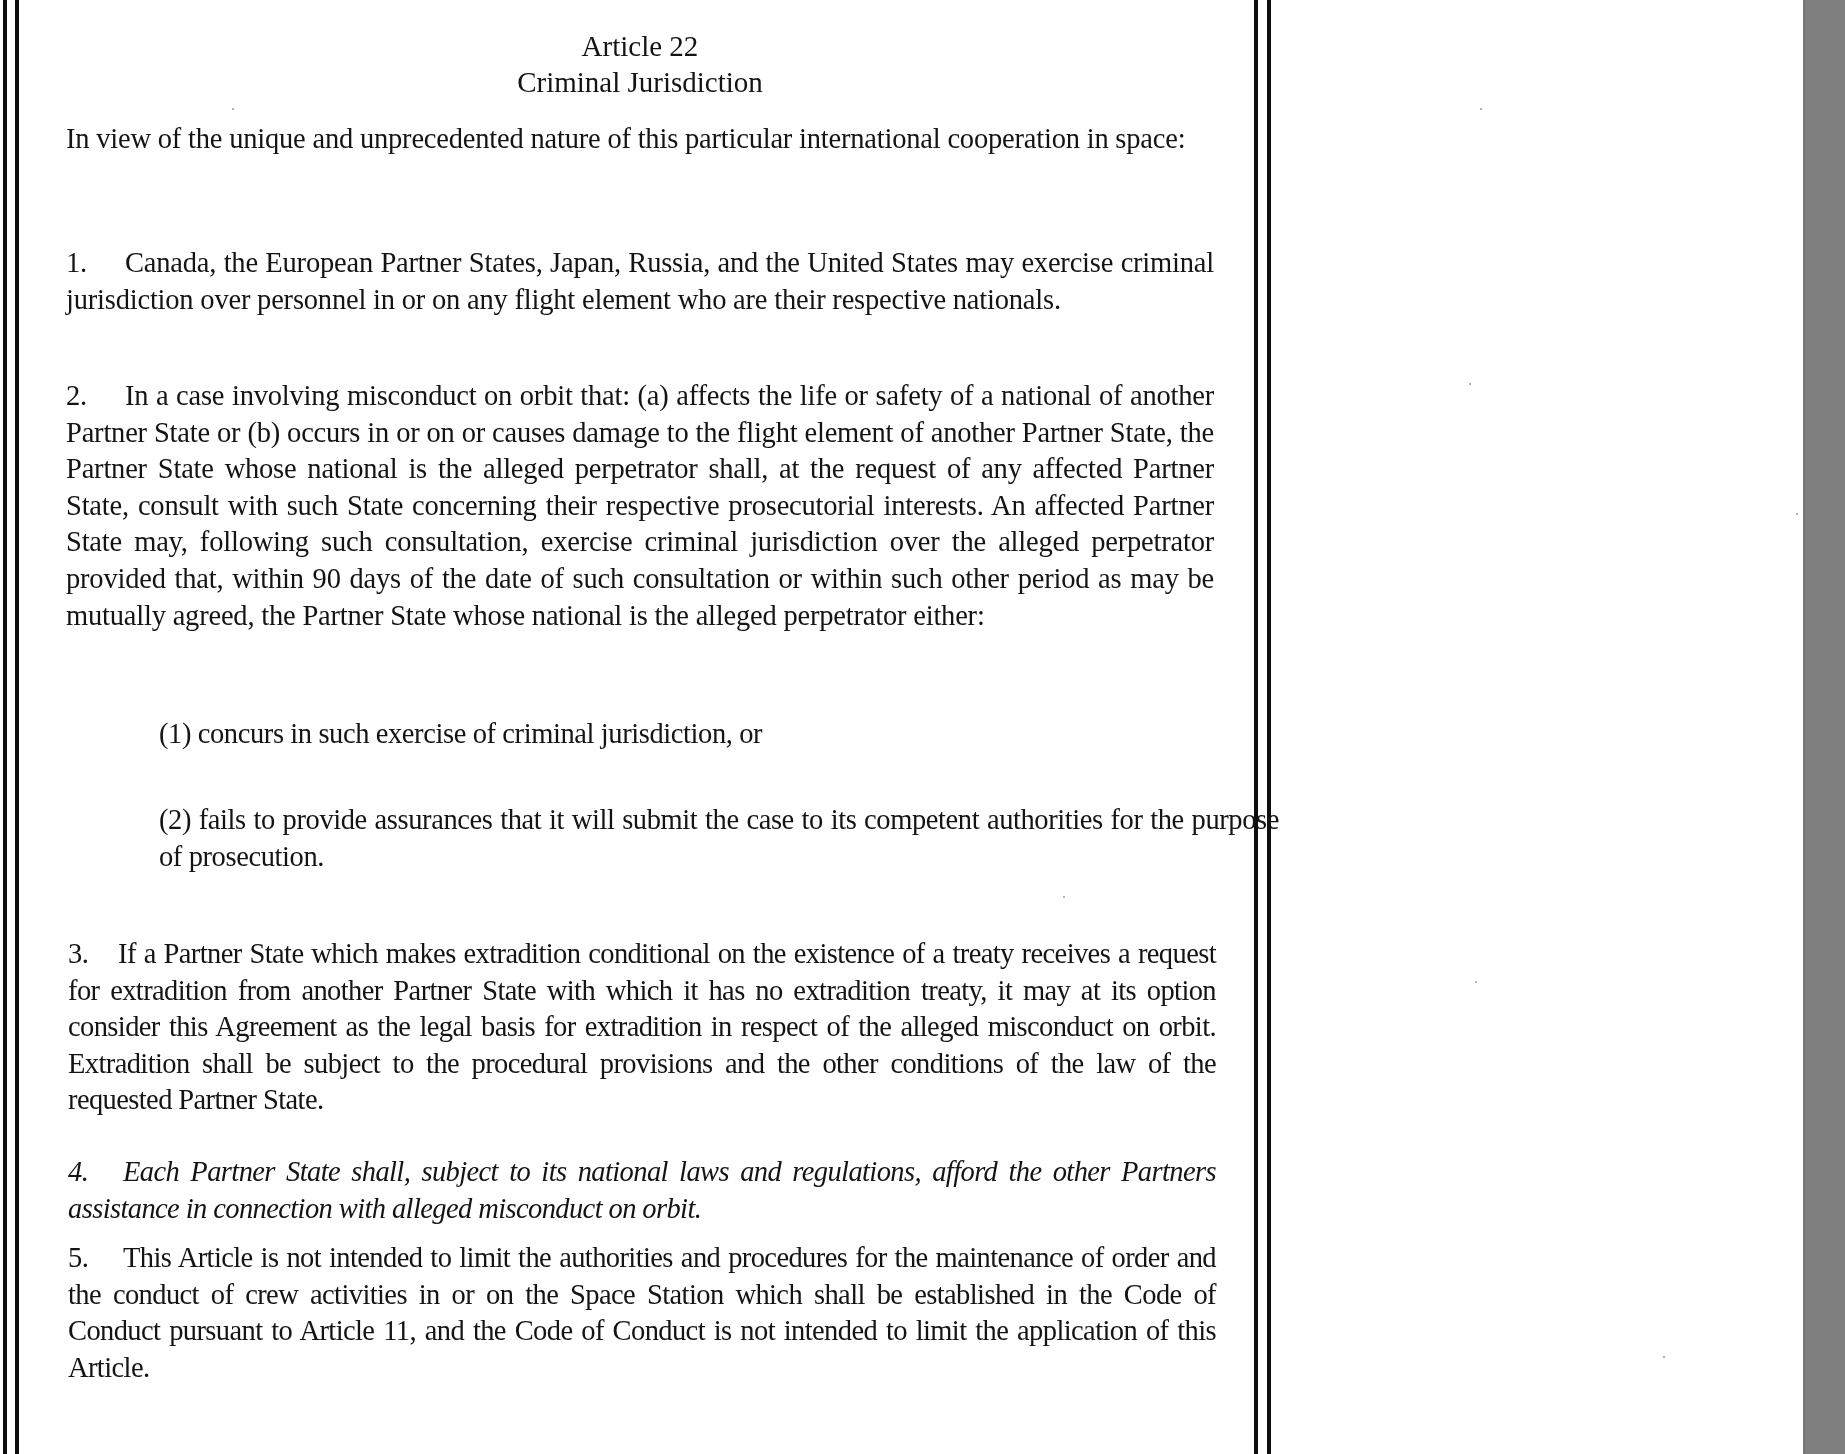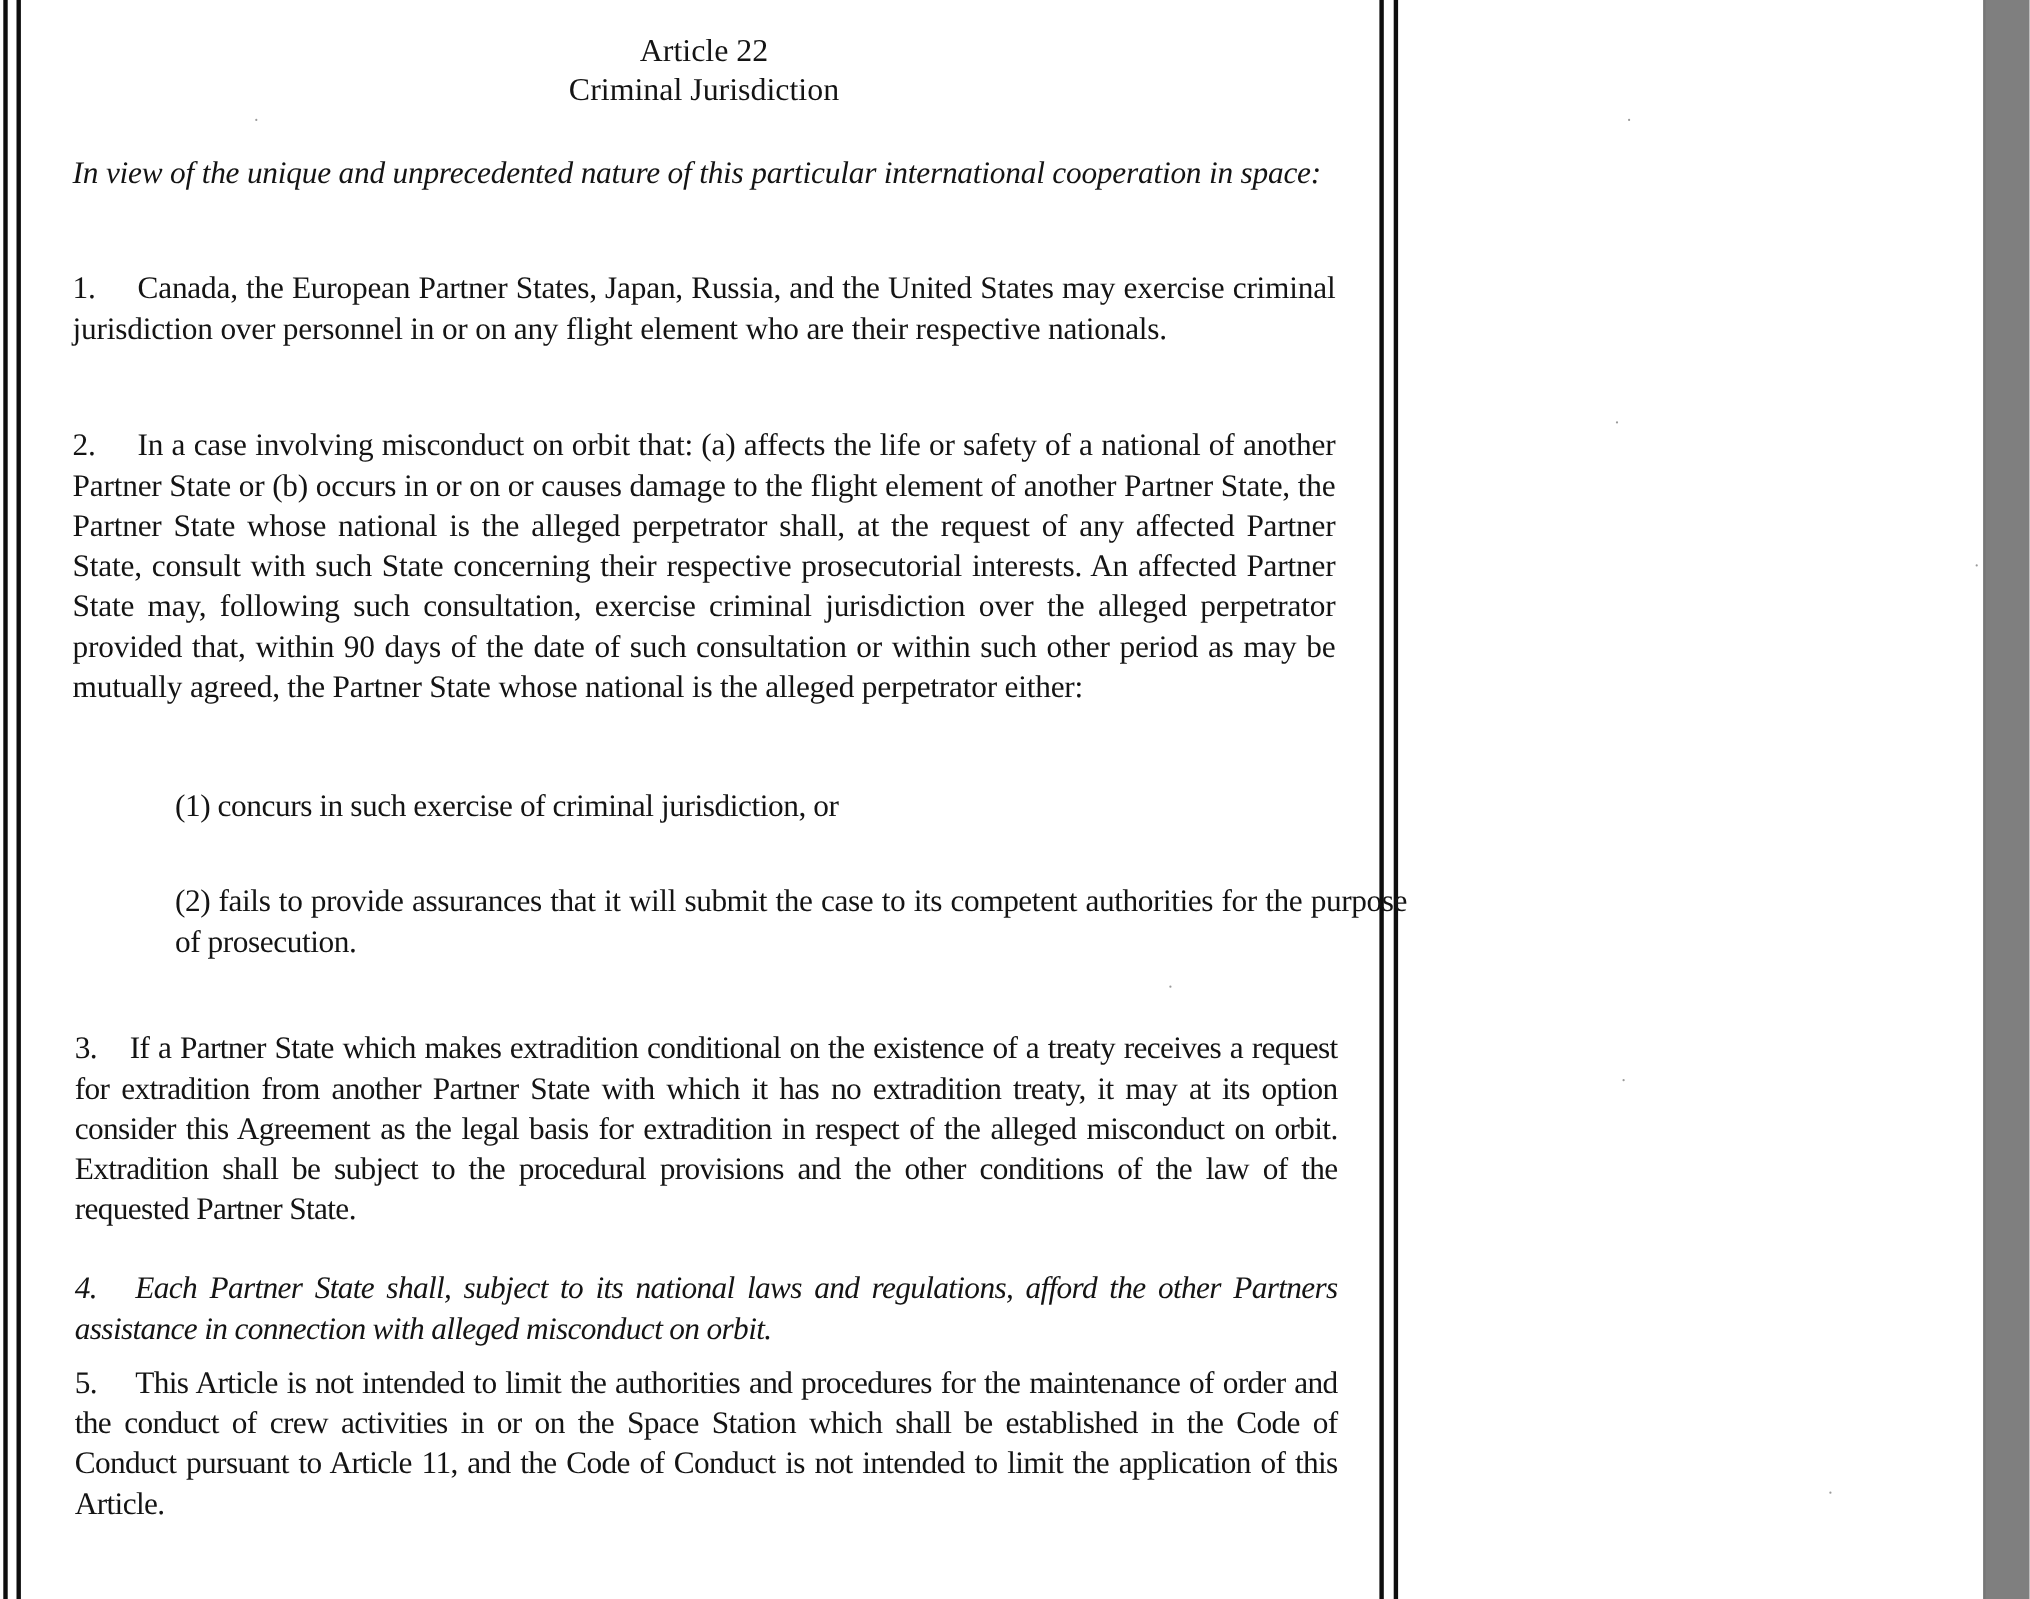--- a/index.html
+++ b/index.html
@@ -29,23 +29,23 @@
     position:absolute; left:0; width:1148px;
     font-size:28.5px; line-height:36.6px; text-align:justify;
     text-align-last:left; letter-spacing:-0.2px;
   }
   .para .num { display:inline-block; width:59px; }
   .sub {
     position:absolute; left:93px; width:1120px;
     font-size:28.5px; line-height:36.6px; text-align:justify;
     text-align-last:left; letter-spacing:-0.4px;
   }
-  .p-intro { top:140px;font-style:italic; }
+  .p-intro { top:121px; }
   .p1 { top:245px; }
-  .p2 { top:388px; }
+  .p2 { top:378px; }
   .s1 { top:716px; }
   .s2 { top:790px;margin-top:12px; }
   .p3 { top:936px; left:2px; letter-spacing:-0.6px; }
   .p4 { top:1154px; left:2px; letter-spacing:-0.6px;font-style:italic; }
   .p5 { top:1240px; left:2px; letter-spacing:-0.6px; }
   .speck { position:absolute; width:2px; height:2px; background:#9a9a9a; border-radius:1px; }
 </style>
 </head>
 <body>
 

